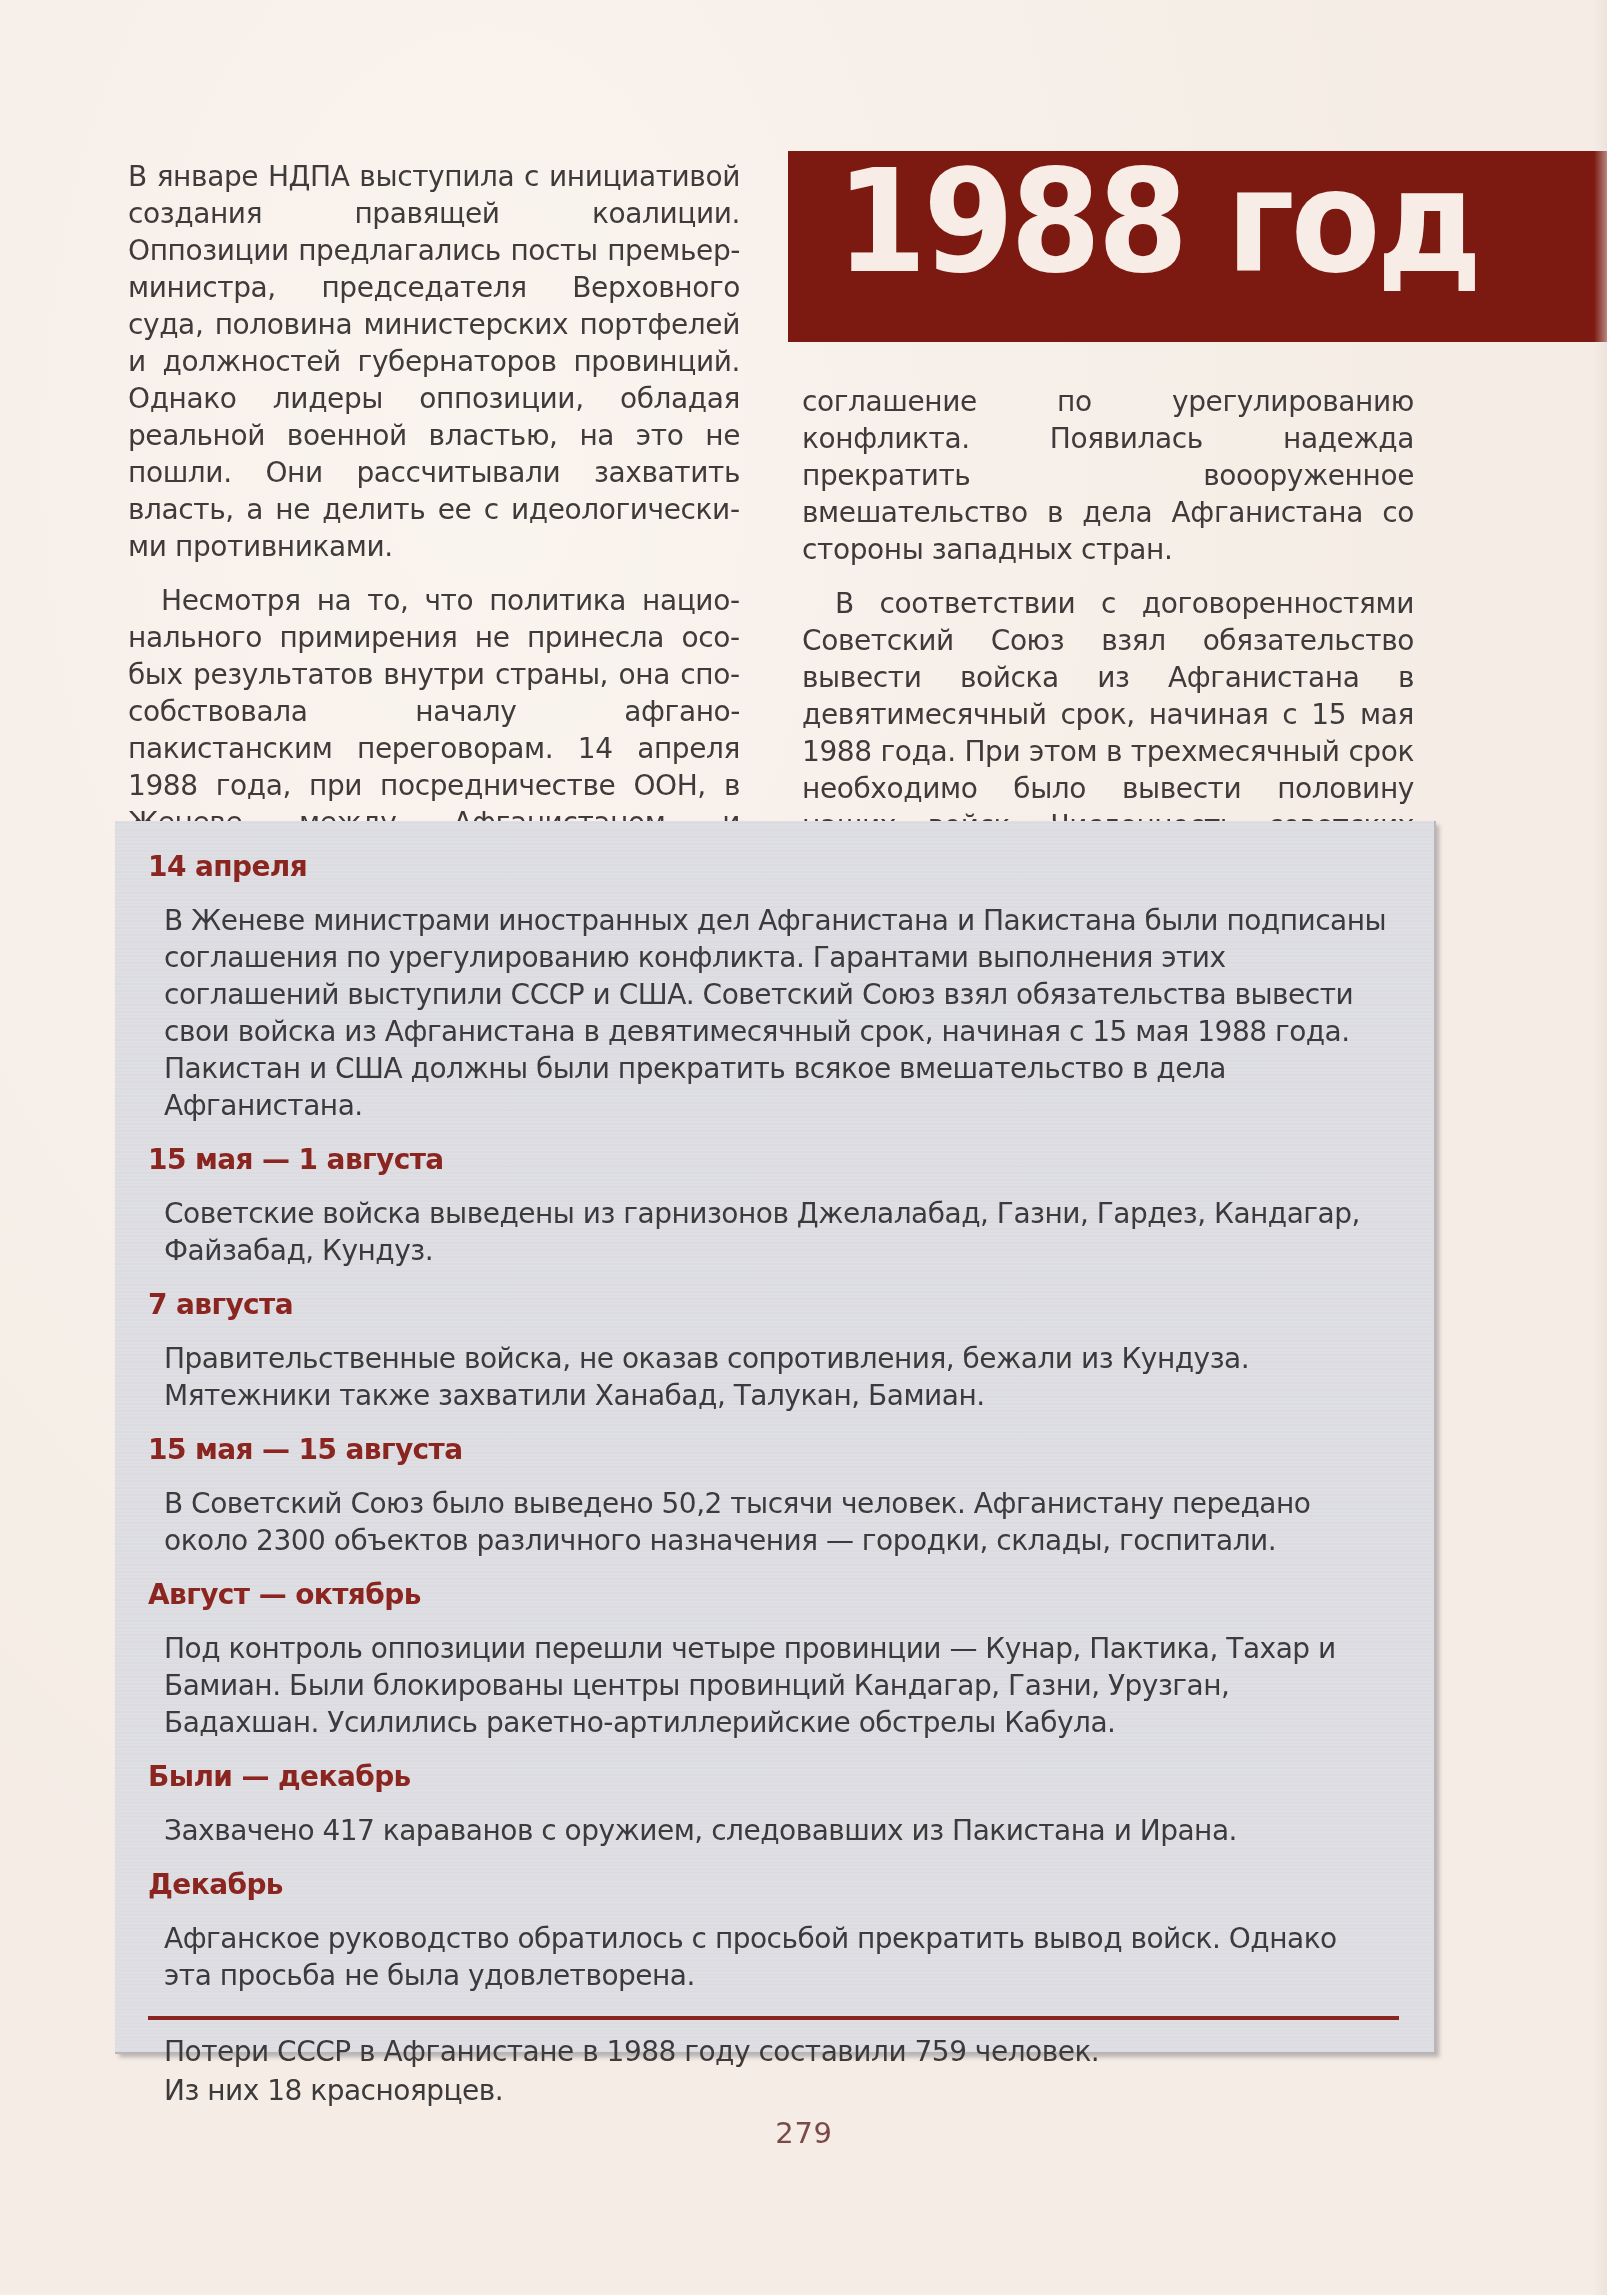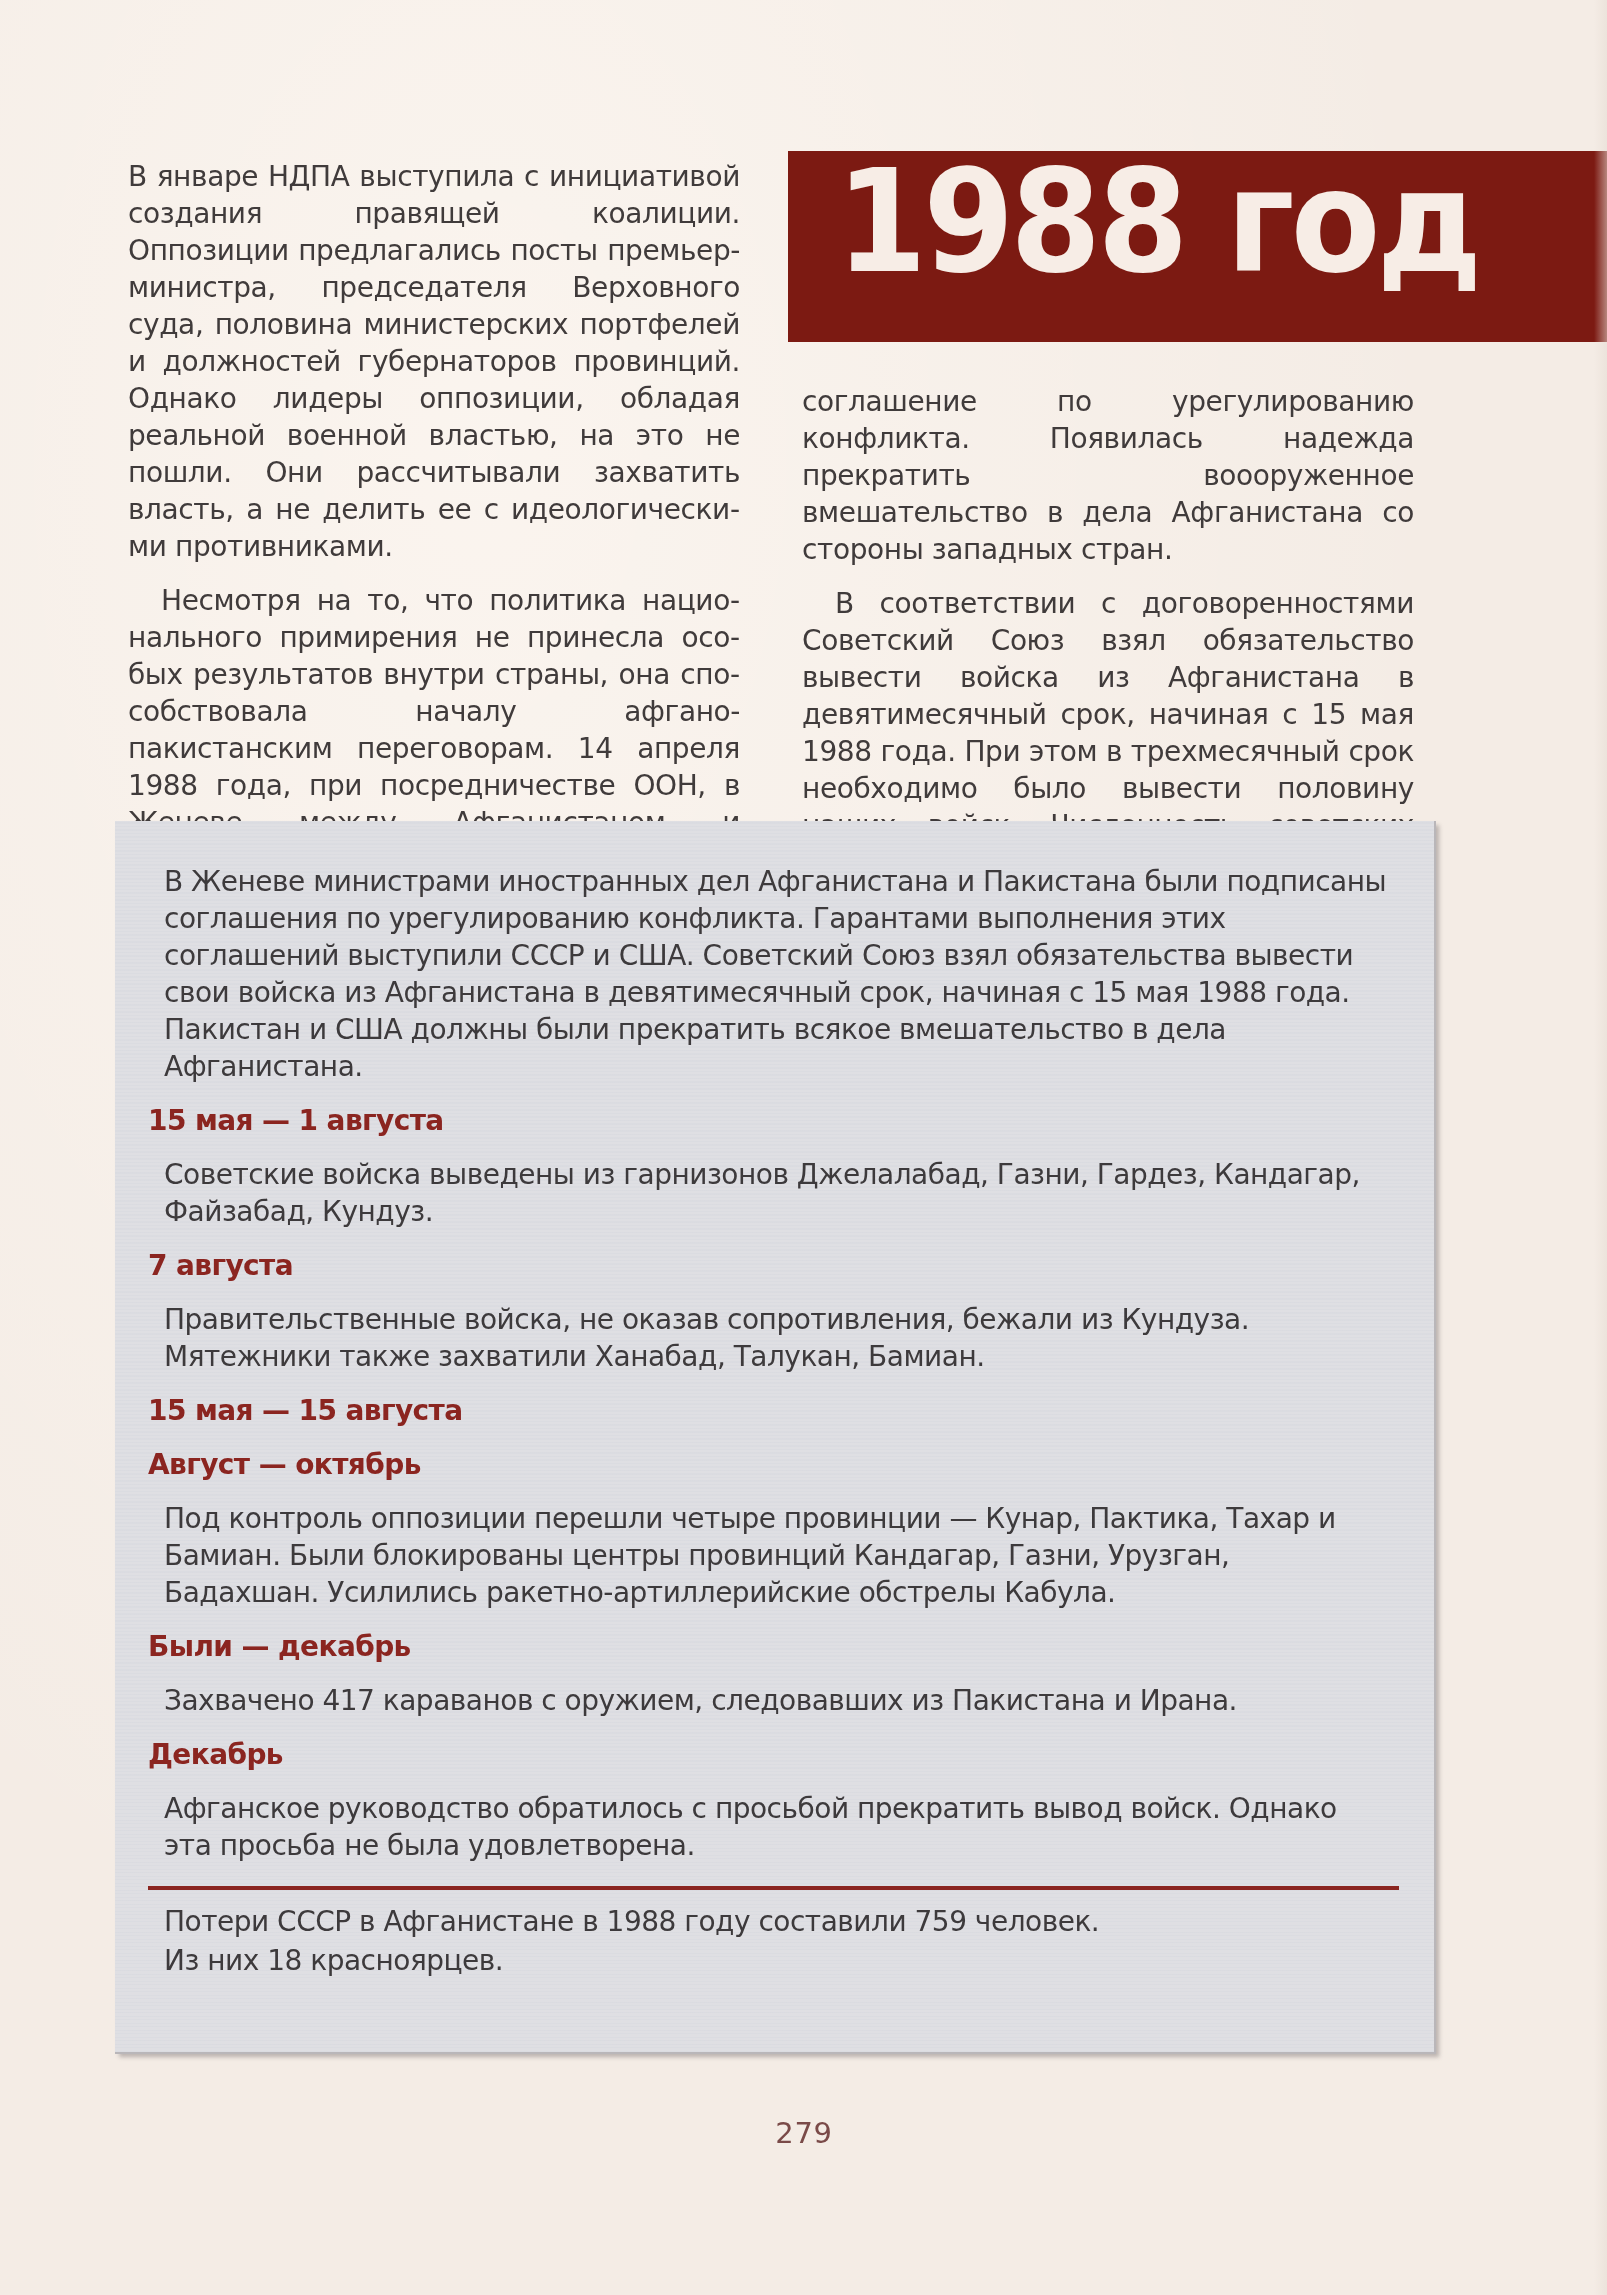--- a/index.html
+++ b/index.html
@@ -153,35 +153,37 @@
 
   <div class="col col-right">
     <p>соглашение по урегулированию конфлик­та. Появилась надежда прекратить вооору­женное вмешательство в дела Афганистана со стороны западных стран.</p>
     <p class="indent">В соответствии с договоренностями Со­ветский Союз взял обязательство вывести войска из Афганистана в девятимесячный срок, начиная с 15 мая 1988 года. При этом в трехмесячный срок необходимо было вы­вести половину наших войск. Численность советских войск в Афганистане тогда была</p>
   </div>
 
   <div class="chronicle-box">
     <div class="chronicle-inner">
 
       <div class="event">
+        <div class="event-date">14 апреля</div>
         <p class="event-text">В Женеве министрами иностранных дел Афганистана и Пакистана были подписаны соглашения по урегулированию конфликта. Гарантами выполнения этих соглашений выступили СССР и США. Советский Союз взял обязательства вывести свои войска из Афганистана в девятимесячный срок, начиная с 15 мая 1988 года. Пакистан и США должны были прекратить всякое вмешательство в дела Афганистана.</p>
       </div>
 
       <div class="event">
         <div class="event-date">15 мая — 1 августа</div>
         <p class="event-text">Советские войска выведены из гарнизонов Джелалабад, Газни, Гардез, Кандагар, Файзабад, Кундуз.</p>
       </div>
 
       <div class="event">
         <div class="event-date">7 августа</div>
         <p class="event-text">Правительственные войска, не оказав сопротивления, бежали из Кундуза. Мятежники также захватили Ханабад, Талукан, Бамиан.</p>
       </div>
 
       <div class="event">
         <div class="event-date">15 мая — 15 августа</div>
+        <p class="event-text">В Советский Союз было выведено 50,2 тысячи человек. Афганистану передано около 2300 объектов различного назначения — городки, склады, госпитали.</p>
       </div>
 
       <div class="event">
         <div class="event-date">Август — октябрь</div>
         <p class="event-text">Под контроль оппозиции перешли четыре провинции — Кунар, Пактика, Тахар и Бамиан. Были блокированы центры провинций Кандагар, Газни, Урузган, Бадахшан. Усилились ракетно-артиллерийские обстрелы Кабула.</p>
       </div>
 
       <div class="event">
         <div class="event-date">Были — декабрь</div>
         <p class="event-text">Захвачено 417 караванов с оружием, следовавших из Пакистана и Ирана.</p>

